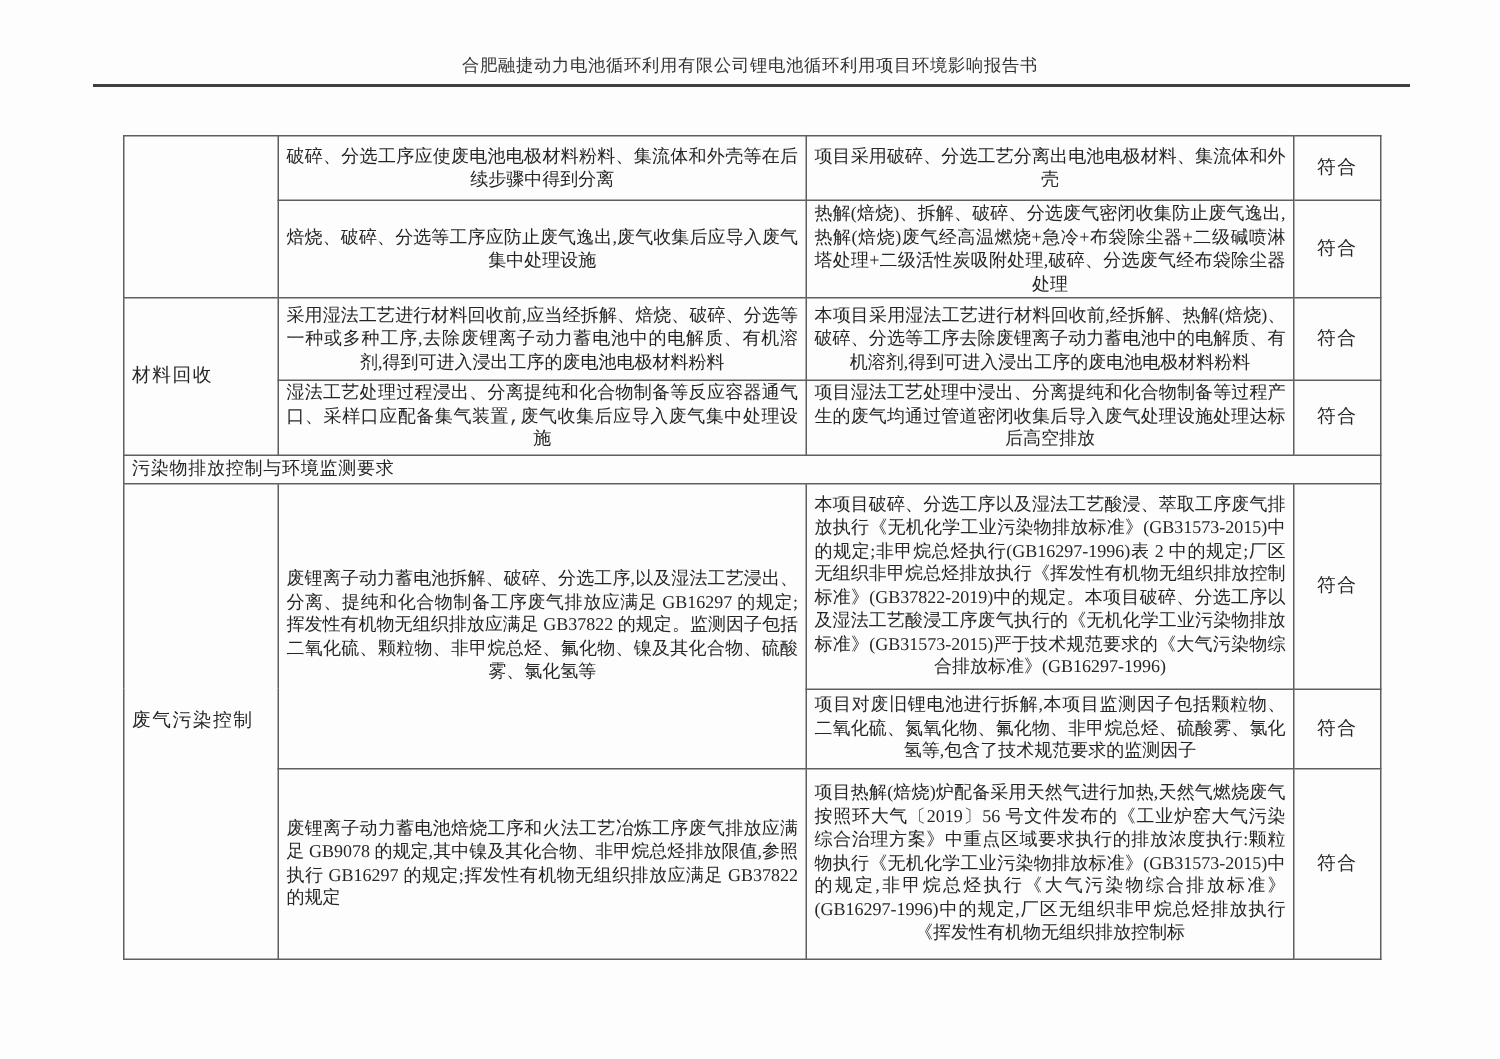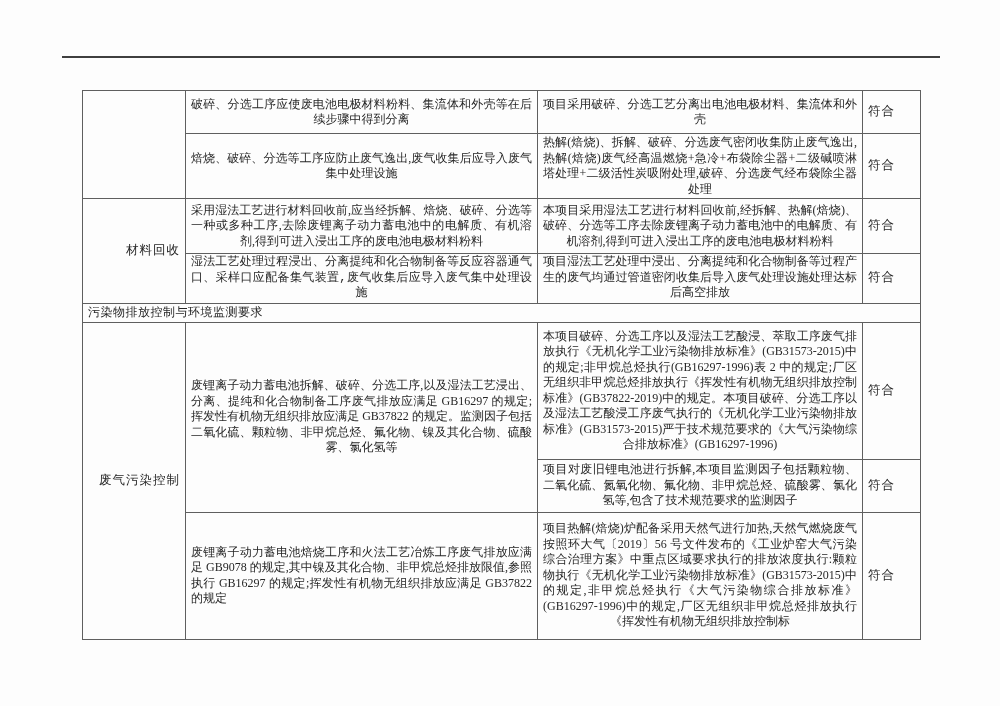--- a/index.html
+++ b/index.html
@@ -45,27 +45,28 @@
     line-height:15.5px;
     vertical-align:middle;
     overflow:hidden;
   }
   .col-label{width:103px;}
   .col-req{width:352px;}
   .col-proj{width:325px;}
   .col-verdict{width:58px;}
 
   td.label-cell{
-    text-align:right;
+    text-align:left;
     font-size:12.5px;
     letter-spacing:1px;
   }
   td.jc{ text-align:justify; text-align-last:center; }
   td.jl{ text-align:justify; text-align-last:left;margin-top:47px; }
   td.verdict{
+    text-align:center;
     font-size:12.5px;
     letter-spacing:1px;
   }
   td.section-row{
     text-align:left;
     padding:1px 3px;
     font-size:12px;
     letter-spacing:0.5px;
   }
   
@@ -75,20 +76,21 @@
     text-align:center;
     font-size:10.5px;
     color:#3a3a3a;
   }
 </style>
 </head>
 <body>
 
 <div class="page">
 
+  <div class="header-title">合肥融捷动力电池循环利用有限公司锂电池循环利用项目环境影响报告书</div>
   <div class="header-rule"></div>
 
   <table class="compliance">
     <colgroup>
       <col class="col-label">
         <col class="col-req">
         <col class="col-proj">
         <col class="col-verdict">
     </colgroup>
     <tbody>

